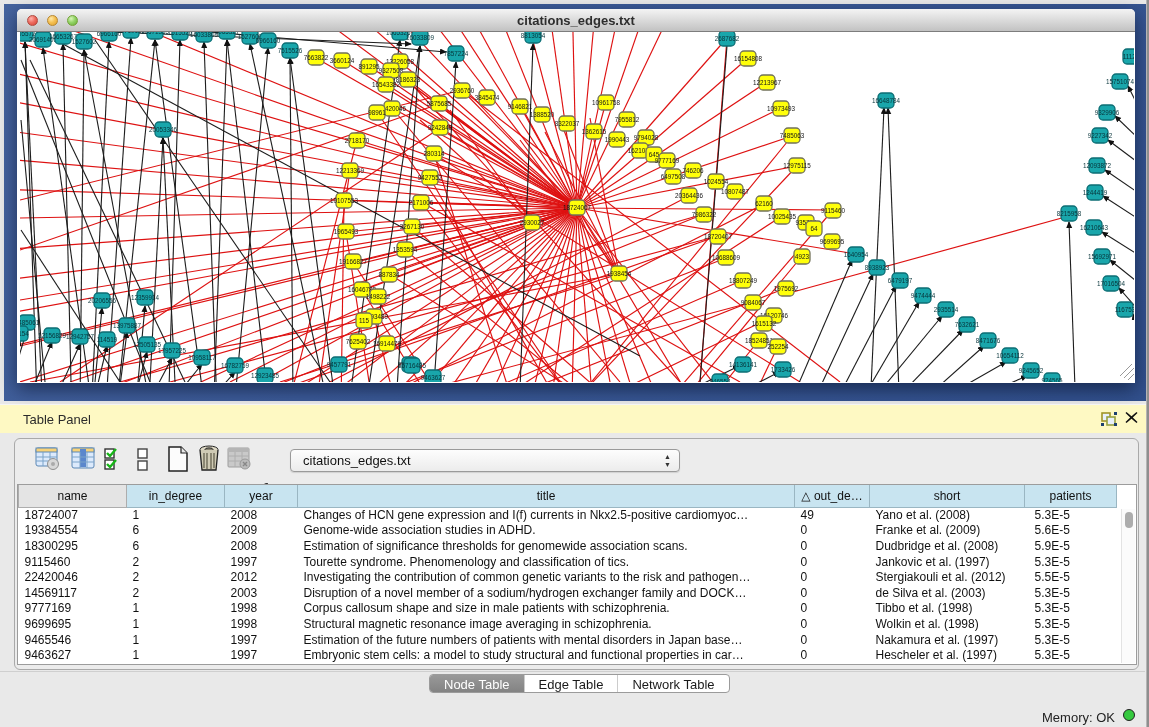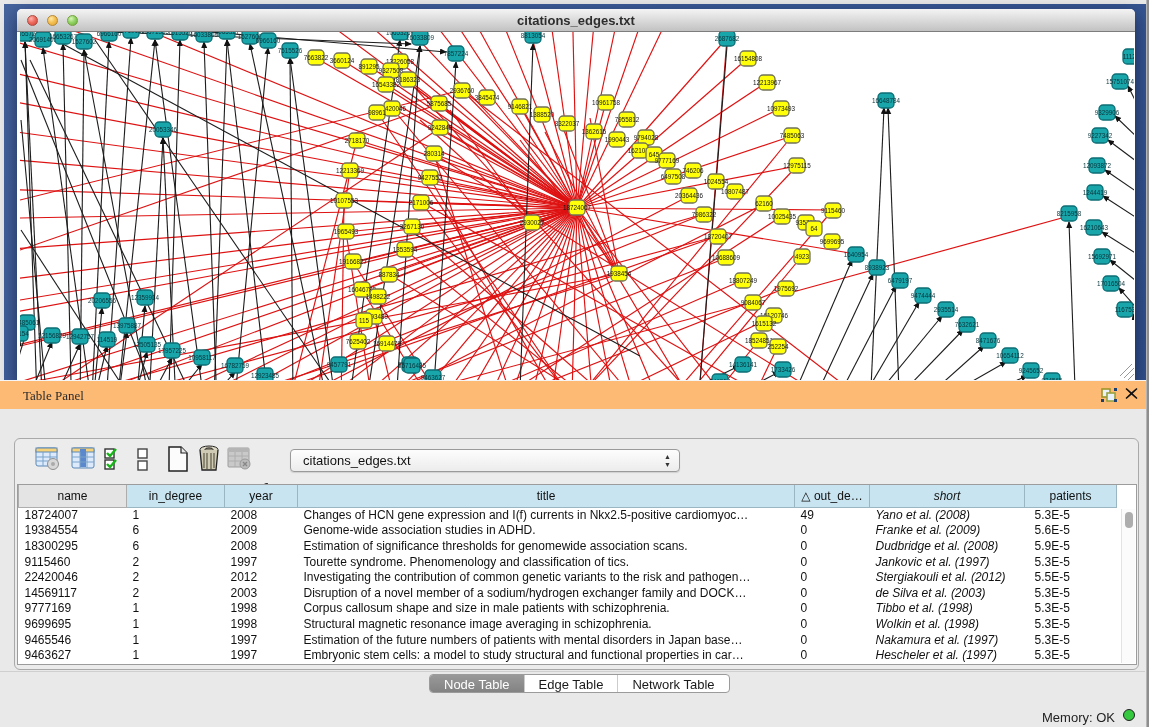--- a/index.html
+++ b/index.html
@@ -9,36 +9,36 @@
   border-radius:5px 5px 0 0; box-shadow:0 6px 18px rgba(0,10,30,.55); background:#fff; }
 #tbar { position:absolute; left:0; top:0; width:100%; height:22.5px; border-radius:5px 5px 0 0;
   background:linear-gradient(#f4f4f4,#d6d6d6 60%,#c2c2c2); border-bottom:1px solid #7d7d7d; }
 #tbar .ti { position:absolute; top:3.5px; width:100%; text-align:center; font-size:13px; font-weight:bold; color:#2e2e2e; }
 .tl { position:absolute; top:6px; width:11px; height:11px; border-radius:50%; }
 #canvas { position:absolute; left:3px; top:22.5px; width:1114px; height:350.5px; background:#fff; overflow:hidden; }
 #net line.r { stroke:#de1111; stroke-width:1.15; }
 #net line.b { stroke:#1c1c1c; stroke-width:1.1; }
 #net text.nl { font-size:6.3px; font-family:"Liberation Sans",sans-serif; text-anchor:middle; }
 #rightstrip { position:absolute; right:0; top:0; width:3px; height:727px; background:#8e8e8e; border-left:1px solid #b5b5b5; }
-#tp-head { position:absolute; left:0; top:380px; width:1146px; height:29px; background:#fdba74; border-top:1px solid #f5f5f5;font-family:Liberation Serif, serif; }
+#tp-head { position:absolute; left:0; top:404px; width:1146px; height:29px; background:#fef9c3; border-top:1px solid #f5f5f5; }
 #tp-head .t { position:absolute; left:23px; top:7px; font-size:13px; color:#2b2b2b; }
 #panel { position:absolute; left:14px; top:438px; width:1125px; height:232px; background:#ececec;
   border:1px solid #a9a9a9; border-radius:6px; }
 #toolbar { position:absolute; left:0; top:0; width:100%; height:45px; }
 #combo { position:absolute; left:275px; top:10px; width:390px; height:23px; border:1px solid #9a9a9a; border-radius:4px;
   background:linear-gradient(#fdfdfd,#ececec); font-size:13px; color:#111; line-height:21px; padding-left:12px;
   box-shadow:0 1px 1px rgba(0,0,0,.12); }
 #combo .ud { position:absolute; right:8px; top:3px; font-size:7px; color:#333; line-height:7.5px; }
 #tbl { position:absolute; left:2px; top:45px; width:1120px; height:181px; background:#fff; border:1px solid #9c9c9c; overflow:hidden; }
 table { border-collapse:collapse; table-layout:fixed; width:1076px; font-size:12px; }
 th { background:#c8e4f0; border:1px solid #9ab6c2; border-top:none; font-weight:normal; height:22px; font-size:12px; color:#111; }
 th.c0 { background:#e4e4e4; border-color:#adadad; }
 td { height:15.6px; white-space:nowrap; overflow:hidden; color:#111; padding:0 2px 0 6px; }
 .c0 { width:108px; } .c1 { width:98px; } .c2 { width:73px;margin-left:8px; } .c3 { width:497px; }
-.c4 { width:75px; } .c5 { width:155px;font-style:italic; } .c6 { width:92px; }
+.c4 { width:75px; } .c5 { width:155px; } .c6 { width:92px; }
 td.c5 { text-align:left; } td.c6 { padding-left:10px; }
 #vsb { position:absolute; right:1px; top:24px; width:14px; height:154px; background:#fbfbfb; border-left:1px solid #e3e3e3; }
 #vsb .th { position:absolute; left:2.5px; top:3px; width:8px; height:16px; background:#adadad; border-radius:5px; }
 #tabs { position:absolute; left:429px; top:674px; height:19px; display:flex; border:1px solid #9b9b9b; border-radius:4px; overflow:hidden; background:#fff; }
 #tabs div { font-size:13px; padding:1px 14px 0; color:#1a1a1a; line-height:17px; }
 #tabs .sel { background:linear-gradient(#999,#838383); color:#fff; }
 #tabs .sep { padding:0; width:1px; background:#ccc; }
 #sep671 { position:absolute; left:0; top:671px; width:1145px; height:1px; background:#cfcfcf; }
 #mem { position:absolute; right:34px; top:710px; font-size:13px; color:#222; }
 #memdot { position:absolute; right:14px; top:709px; width:12px; height:12px; border-radius:50%; background:#35c93f; border:1.5px solid #222; }

